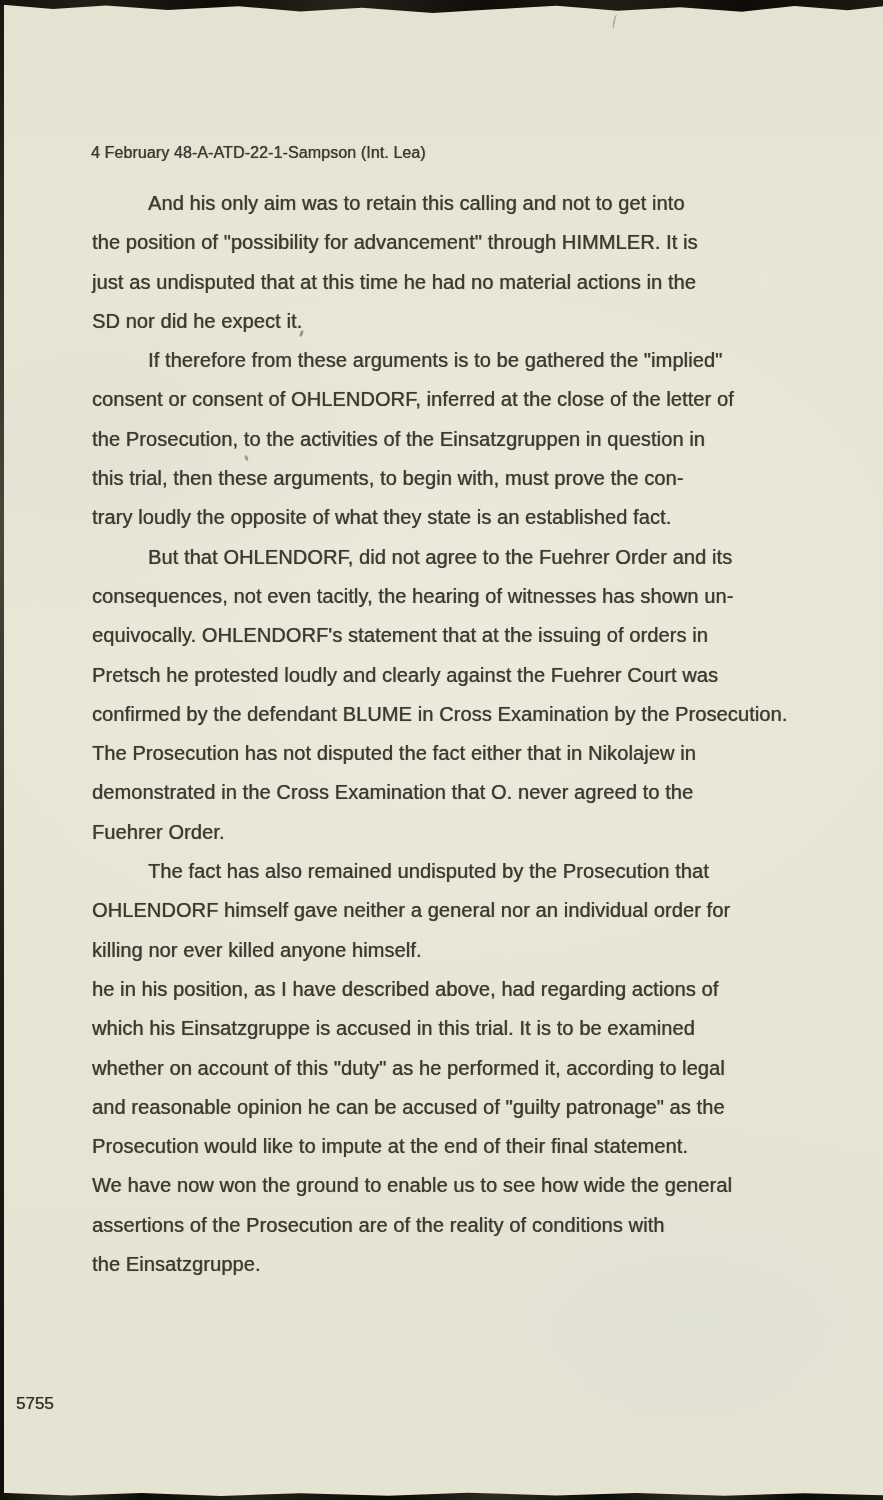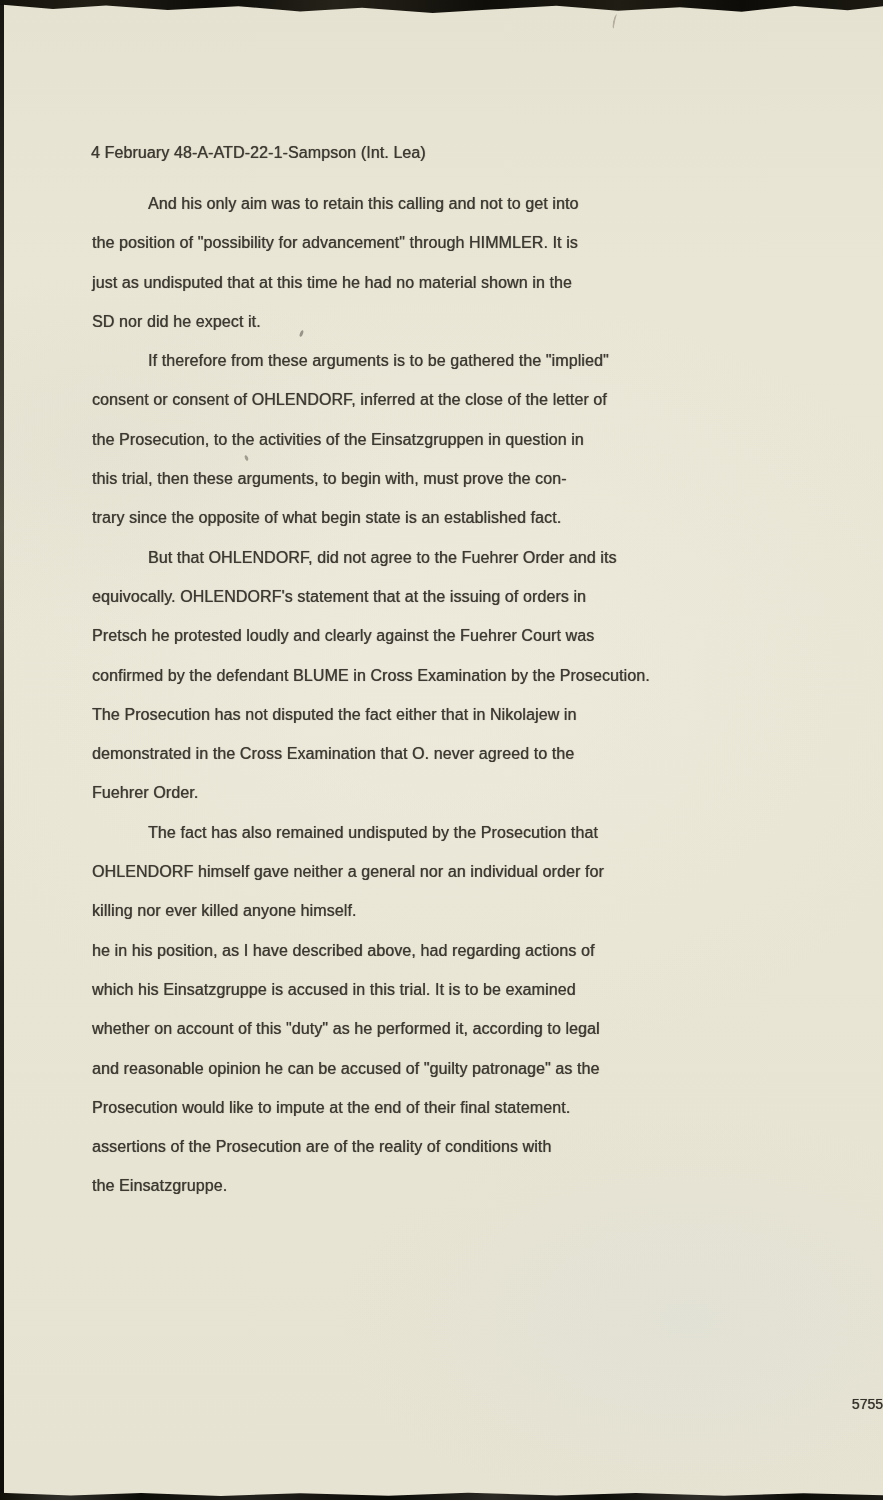--- a/index.html
+++ b/index.html
@@ -63,30 +63,30 @@
 
   .doc-header {
     position: absolute; top: 95px; left: 91px;
     font-size: 16px; line-height: 23px;
     letter-spacing: 0.1px;
     white-space: pre;
   }
 
   .doc-body {
     position: absolute; top: 184px; left: 92px; width: 730px;
-    font-size: 16px; line-height: 39.3px;
+    font-size: 20px; line-height: 39.3px;
     letter-spacing: 0.1px;
   }
   .body-line { white-space: pre; }
   .body-line.indent { text-indent: 56px; }
 
   .page-number {
     position: absolute; top: 1394px; left: 0; width: 100%;
-    text-align: right; text-indent: 16px;
-    font-size: 14px; line-height: 20px;
+    text-align: left; text-indent: 16px;
+    font-size: 17px; line-height: 20px;
     color: #34312a;
   }
 </style>
 </head>
 <body>
 
 <div class="scan-page">
 
   <div class="edge-top"></div>
   <div class="edge-left"></div>
@@ -96,45 +96,47 @@
   <div class="ink-speck-2"></div>
 
   <div class="doc-header ink">
     <div class="header-line">4 February 48-A-ATD-22-1-Sampson (Int. Lea)</div>
   </div>
 
   <div class="doc-body ink">
 
     <div class="body-line indent">And his only aim was to retain this calling and not to get into</div>
     <div class="body-line">the position of "possibility for advancement" through HIMMLER. It is</div>
-    <div class="body-line">just as undisputed that at this time he had no material shown in the</div>
+    <div class="body-line">just as undisputed that at this time he had no material actions in the</div>
     <div class="body-line">SD nor did he expect it.</div>
 
     <div class="body-line indent">If therefore from these arguments is to be gathered the "implied"</div>
     <div class="body-line">consent or consent of OHLENDORF, inferred at the close of the letter of</div>
     <div class="body-line">the Prosecution, to the activities of the Einsatzgruppen in question in</div>
     <div class="body-line">this trial, then these arguments, to begin with, must prove the con-</div>
-    <div class="body-line">trary since the opposite of what begin state is an established fact.</div>
+    <div class="body-line">trary loudly the opposite of what they state is an established fact.</div>
 
     <div class="body-line indent">But that OHLENDORF, did not agree to the Fuehrer Order and its</div>
+    <div class="body-line">consequences, not even tacitly, the hearing of witnesses has shown un-</div>
     <div class="body-line">equivocally. OHLENDORF's statement that at the issuing of orders in</div>
     <div class="body-line">Pretsch he protested loudly and clearly against the Fuehrer Court was</div>
     <div class="body-line">confirmed by the defendant BLUME in Cross Examination by the Prosecution.</div>
     <div class="body-line">The Prosecution has not disputed the fact either that in Nikolajew in</div>
     <div class="body-line">demonstrated in the Cross Examination that O. never agreed to the</div>
     <div class="body-line">Fuehrer Order.</div>
 
     <div class="body-line indent">The fact has also remained undisputed by the Prosecution that</div>
     <div class="body-line">OHLENDORF himself gave neither a general nor an individual order for</div>
     <div class="body-line">killing nor ever killed anyone himself.</div>
 
     <div class="body-line">he in his position, as I have described above, had regarding actions of</div>
     <div class="body-line">which his Einsatzgruppe is accused in this trial. It is to be examined</div>
     <div class="body-line">whether on account of this "duty" as he performed it, according to legal</div>
     <div class="body-line">and reasonable opinion he can be accused of "guilty patronage" as the</div>
     <div class="body-line">Prosecution would like to impute at the end of their final statement.</div>
+    <div class="body-line">We have now won the ground to enable us to see how wide the general</div>
     <div class="body-line">assertions of the Prosecution are of the reality of conditions with</div>
     <div class="body-line">the Einsatzgruppe.</div>
   </div>
 
   <div class="page-number ink">5755</div>
 
 </div>
 
 </body></html>

